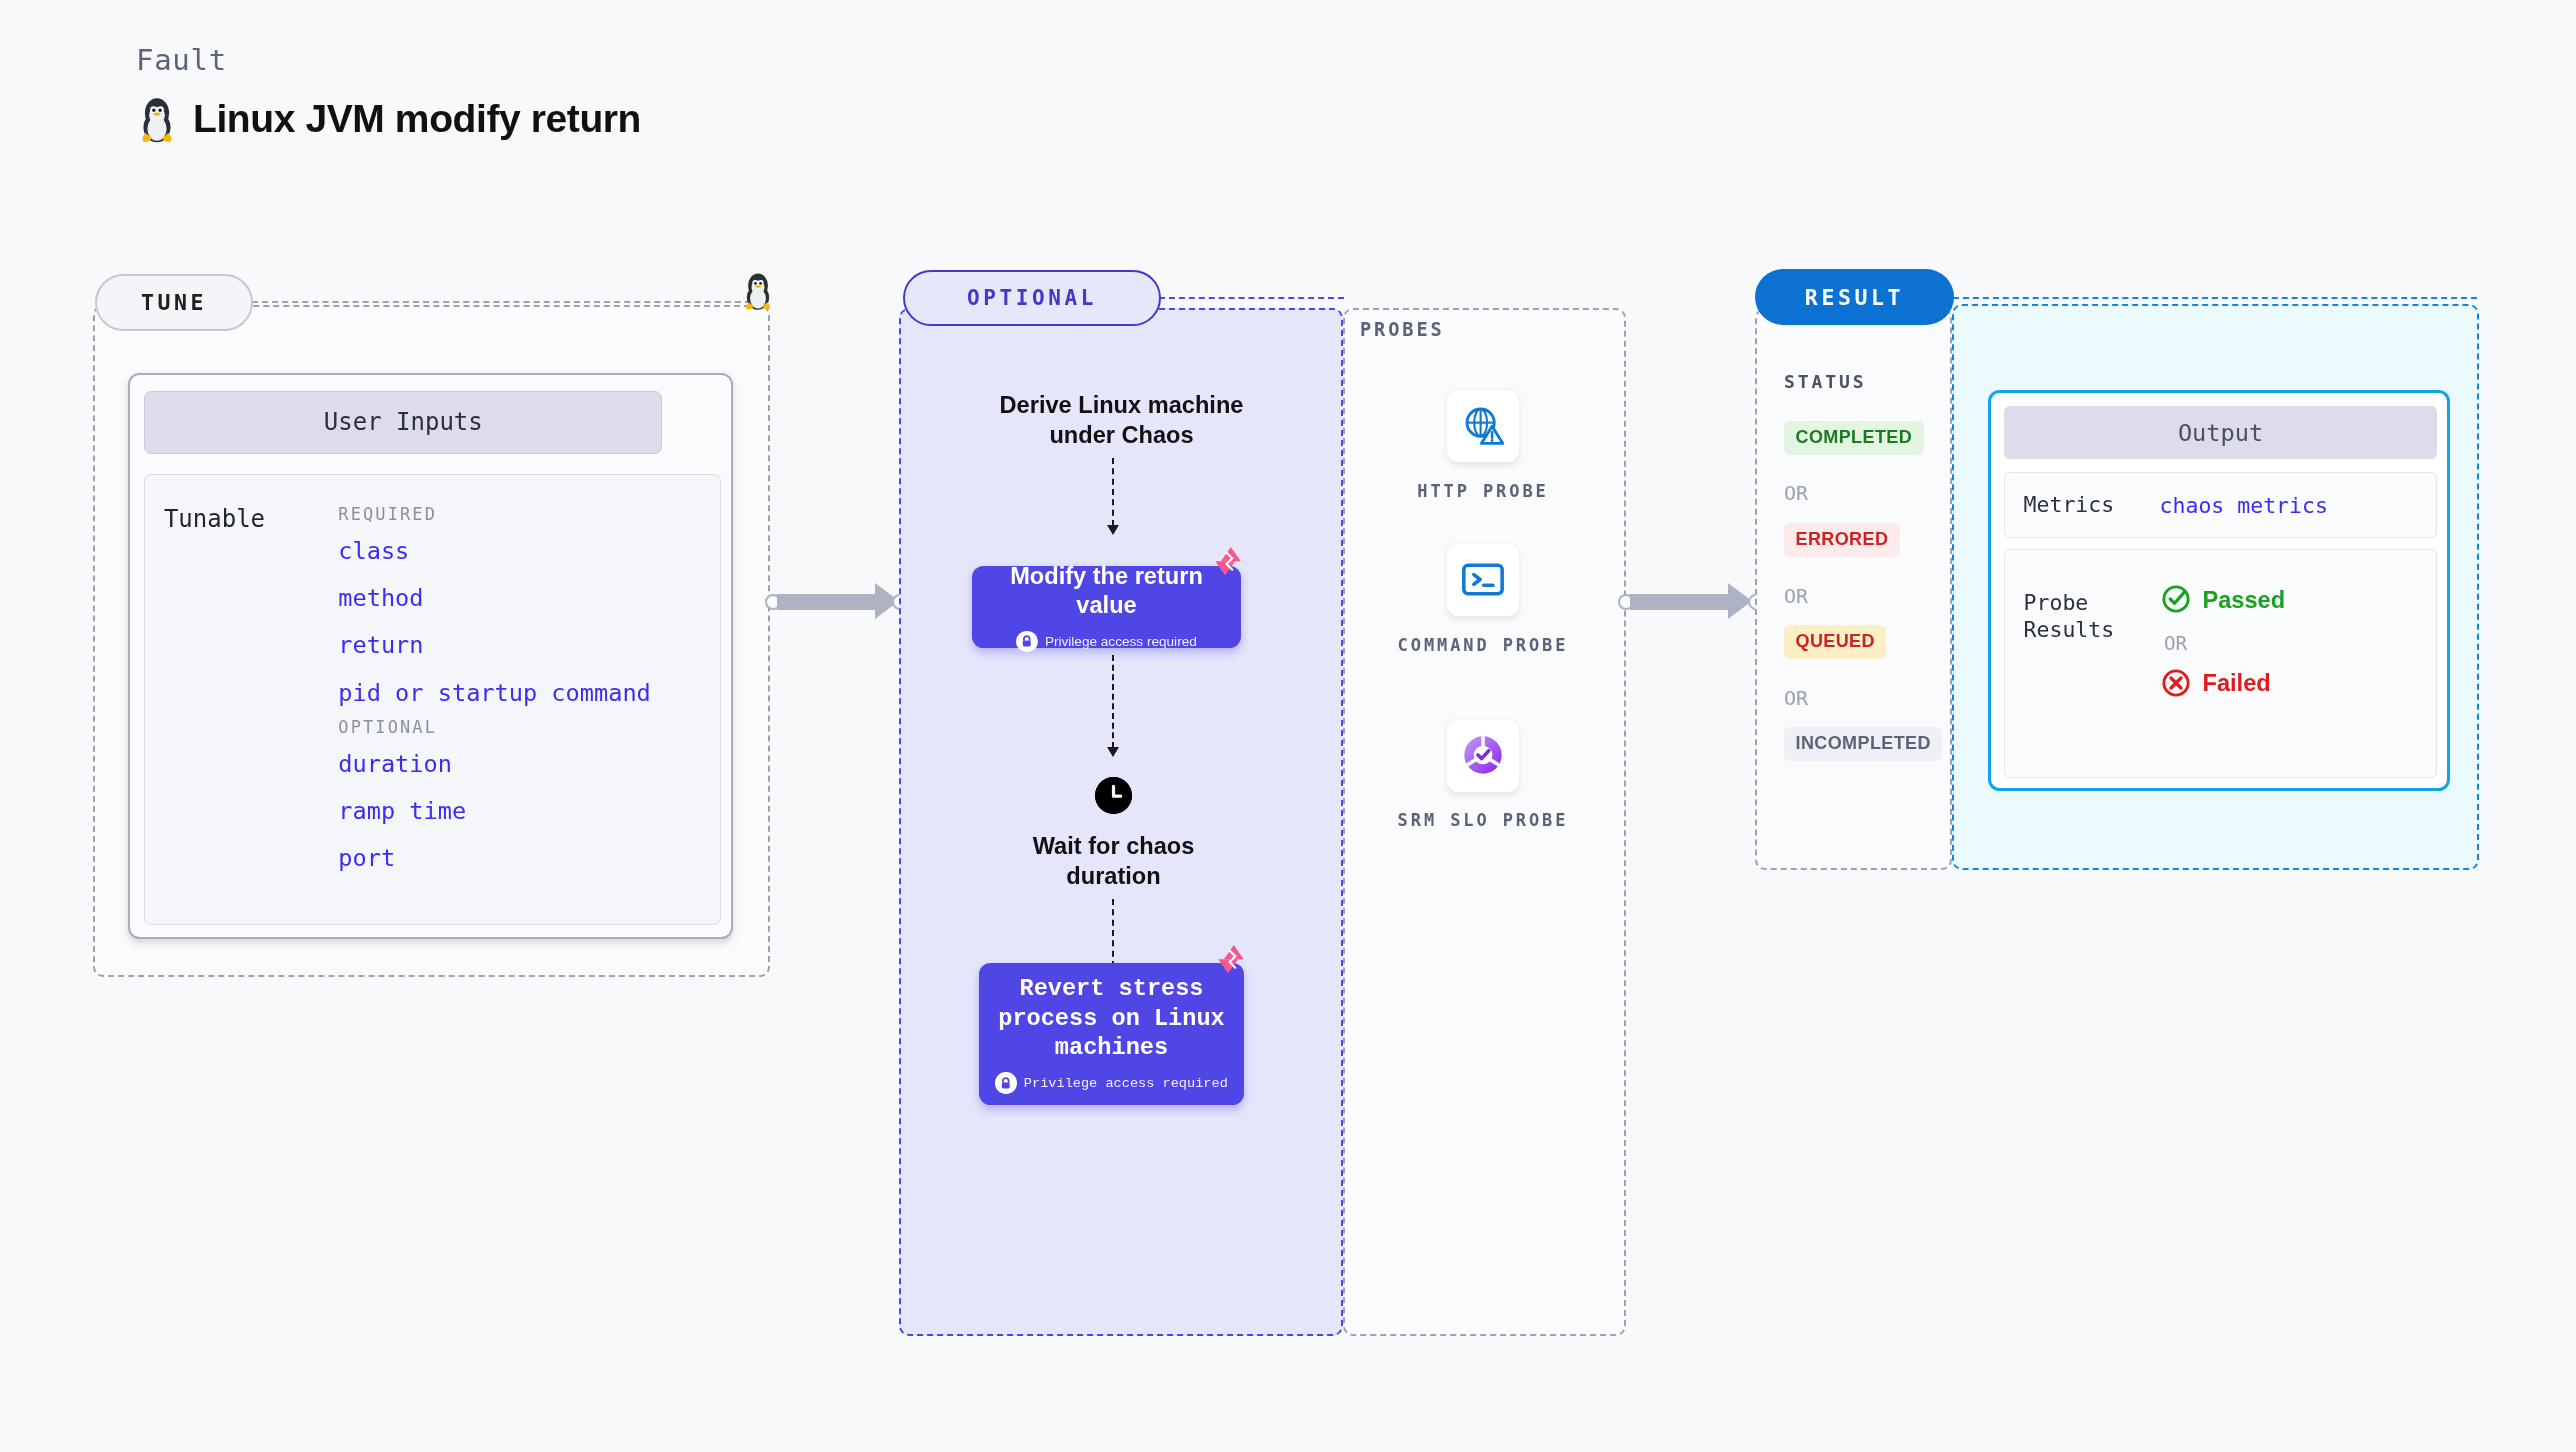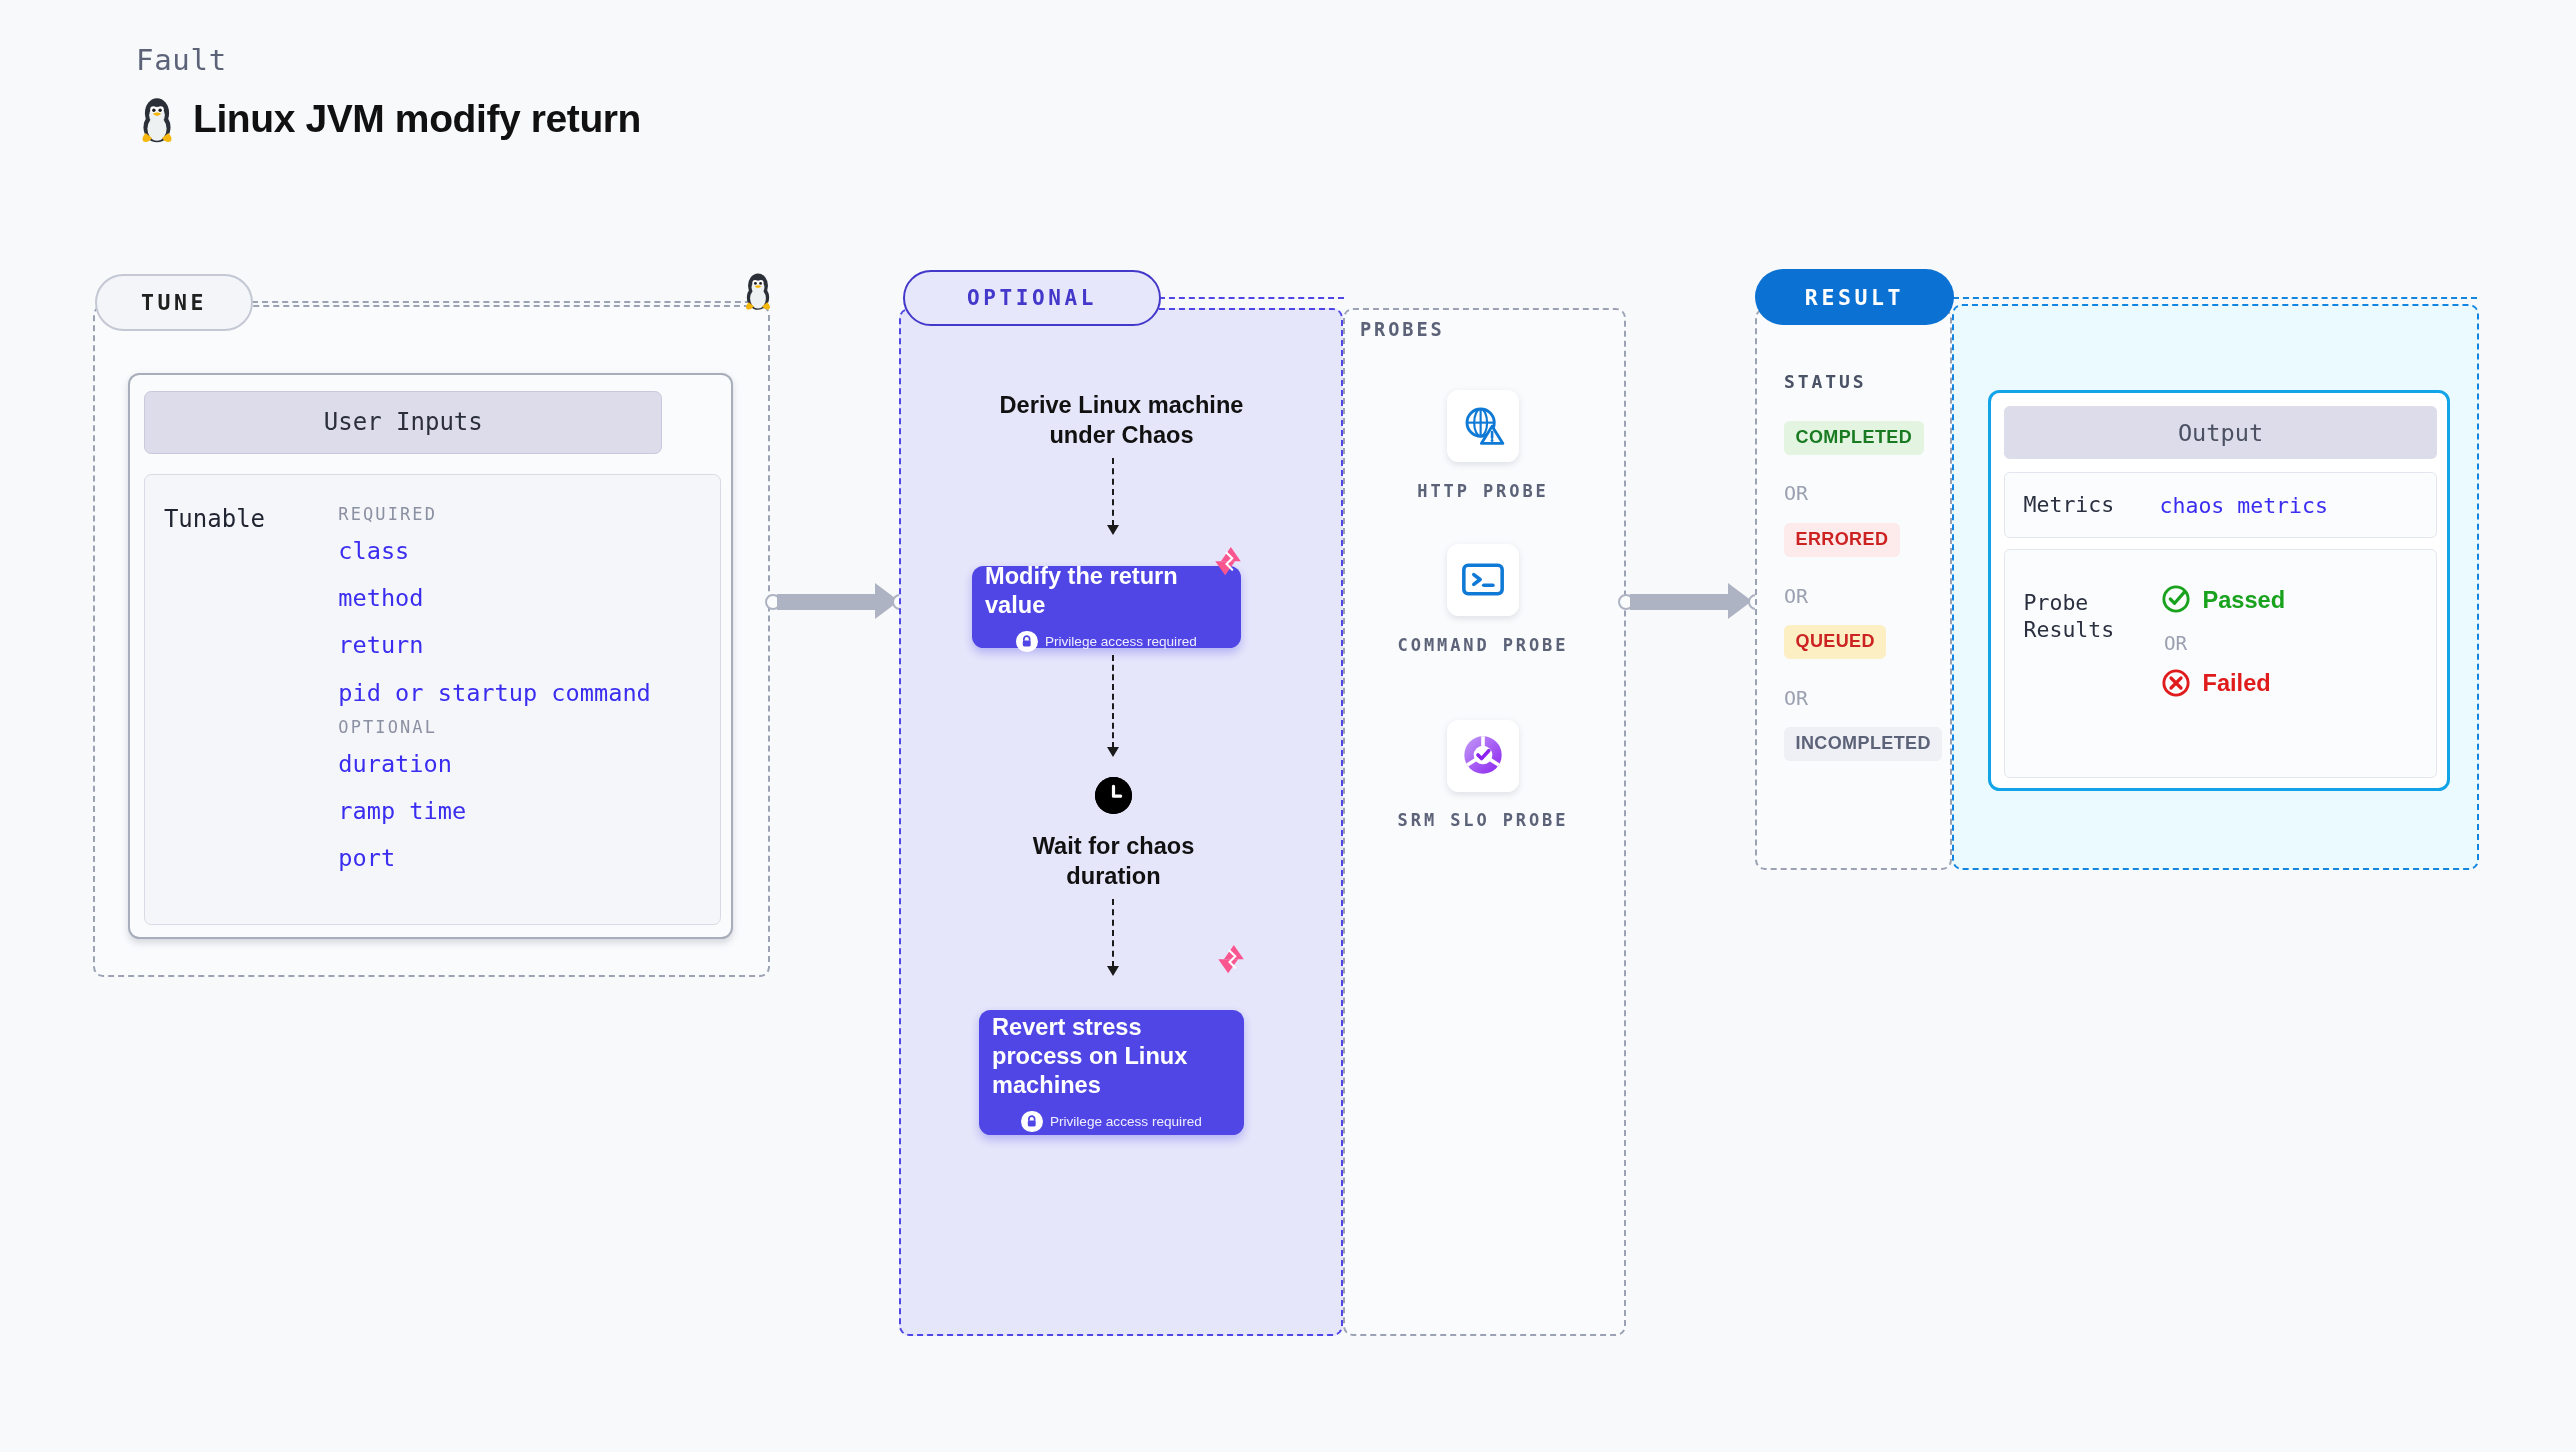--- a/index.html
+++ b/index.html
@@ -59,21 +59,21 @@
      font-family:"DejaVu Sans Mono",monospace;font-size:18.6px;color:#5c6378;
      letter-spacing:2.9px;font-weight:bold;}
 
   .exec-text{position:absolute;text-align:center;font-size:23.6px;font-weight:bold;
      color:#111;line-height:1.28;}
   .dashline{position:absolute;width:0;border-left:2.1px dashed #1a1a1a;}
   .arrowhead{position:absolute;width:0;height:0;border-left:6.4px solid transparent;
      border-right:6.4px solid transparent;border-top:10.7px solid #1a1a1a;}
 
   .chaos-box{position:absolute;background:#4f46e5;border-radius:11.5px;
-     box-shadow:0 4.3px 10px rgba(79,70,229,.32);color:#fff;
+     box-shadow:0 4.3px 10px rgba(79,70,229,.32);color:#fff;text-align:center;
      display:flex;flex-direction:column;align-items:center;justify-content:center;}
   .chaos-box .cb-title{font-size:23.6px;font-weight:bold;line-height:1.25;padding:0 13px;}
   .priv{display:flex;align-items:center;gap:7.2px;margin-top:10px;font-size:13.6px;color:#f0eefe;}
   .priv .lockbadge{width:21.5px;height:21.5px;border-radius:50%;background:#fff;
      display:flex;align-items:center;justify-content:center;}
 
   .clock{position:absolute;width:37px;height:37px;border-radius:50%;background:#000;}
 
   
   .probe-tile{position:absolute;width:72px;height:72px;background:#fff;border-radius:11.5px;
@@ -226,21 +226,21 @@
   <svg width="37" height="37" viewBox="0 0 52 52">
       <circle cx="26" cy="26" r="26" fill="#000"></circle>
   <path d="M26 13 V27 H36" stroke="#fff" stroke-width="4.5" fill="none" stroke-linecap="round" stroke-linejoin="round"></path>
     </svg>
 </div>
 <div class="exec-text" style="left:1006px;top:831px;width:215px;">Wait for chaos duration</div>
 
 <div class="dashline" style="left:1112px;top:899px;height:68px;"></div>
 <div class="arrowhead" style="left:1107px;top:966px;"></div>
 
-<div class="chaos-box" style="left:979px;top:1010px;width:265px;height:125px;">
+<div class="chaos-box" style="left:979px;top:963px;width:265px;height:142px;font-family:Liberation Mono, monospace;">
   <div class="cb-title">Revert stress process on Linux machines</div>
   <div class="priv">
     <span class="lockbadge">
       <svg width="11.5" height="13" viewBox="0 0 16 18">
           <path d="M4 8V5.5a4 4 0 0 1 8 0V8" stroke="#4f46e5" stroke-width="2.4" fill="none"></path>
           <rect x="2.5" y="7.5" width="11" height="8.5" rx="2" fill="#4f46e5"></rect>
         </svg>
     </span>
     <span>Privilege access required</span>
   </div>

